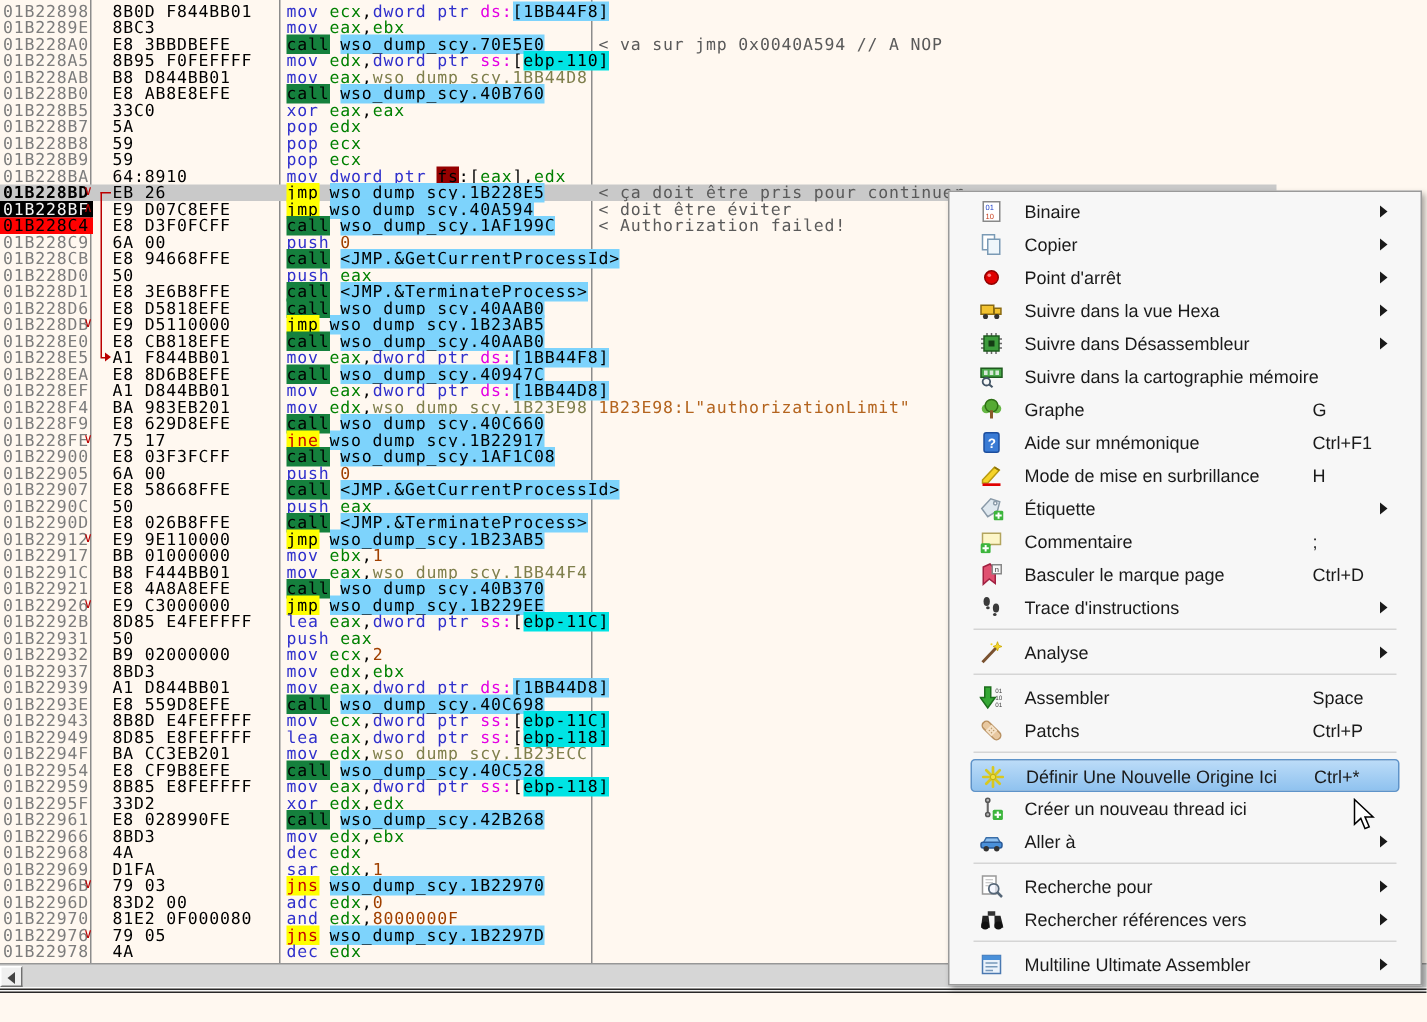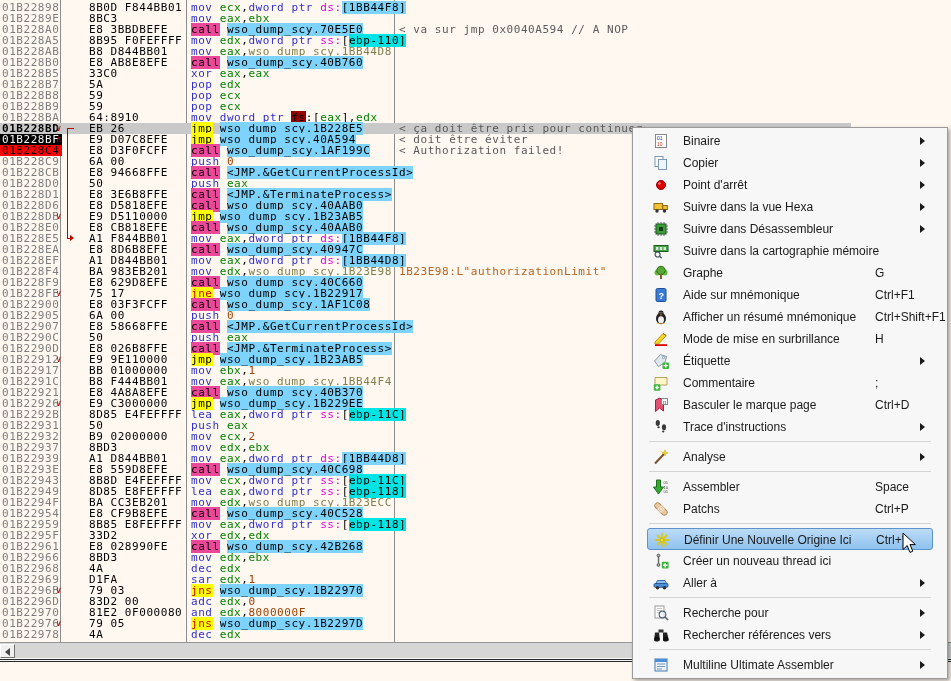--- a/index.html
+++ b/index.html
@@ -9,28 +9,28 @@
   #disasm{position:absolute;left:0;top:0;width:951px;height:642px;background:#fff8f0;}
   .colsep{position:absolute;top:0;width:1px;height:642px;background:#8c8c8c;z-index:1;}
   .row{position:absolute;left:0;width:851px;height:11px;line-height:11px;font-size:11px;
        letter-spacing:0.55px;white-space:pre;z-index:2;}
   .row.sel{background:#c9c9c9;}
   .ca{position:absolute;left:2px;color:#7d7d7d;}
   .row.sel .ca{color:#000;font-weight:bold;}
   .ca.cip{left:0;width:60px;padding-left:2px;background:#000;color:#f4f4f4;}
   .ca.bp{left:0;width:60px;padding-left:2px;background:#ff0000;color:#000;}
   .cg{position:absolute;left:56px;color:#bb0000;font-size:9px;}
-  .cb{position:absolute;left:89px;color:#000;}
+  .cb{position:absolute;left:75px;color:#000;}
   .ci{position:absolute;left:191px;}
   .cc{position:absolute;left:399px;color:#5a5a5a;}
   .cc.s{color:#b4641e;}
   
   .m{color:#3030cc;} .r{color:#008000;} .p{color:#000;}
   .sg{color:#e400e4;} .fs{background:#960000;color:#000;}
-  .yh{background:#7dd3fc;color:#000;} .ch{background:#ec4899;color:#000;}
+  .yh{background:#7dd3fc;color:#000;} .ch{background:#15803d;color:#000;}
   .jm{background:#ffff00;color:#000;} .jc{background:#ffff00;color:#c80000;}
   .im{color:#a04000;} .sy{color:#7f7f4c;} .mh{background:#00e4e4;color:#000;}
   
   .jline{position:absolute;background:#bb0000;z-index:2;}
   .jarrow{position:absolute;width:0;height:0;border-left:4px solid #bb0000;
           border-top:3px solid transparent;border-bottom:3px solid transparent;z-index:2;}
   
   #hscroll{position:absolute;left:0;top:642px;width:951px;height:16px;background:#d6d6d6;
            border-top:1px solid #979797;box-sizing:border-box;}
   #sb-btn{position:absolute;left:0;top:1px;width:15px;height:14px;background:#f0f0f0;
@@ -233,35 +233,20 @@
           <rect x="3" y="1.5" width="10" height="13" rx="1.5" fill="#3a7bd5" stroke="#1d4e9e"></rect>
           <text x="5.5" y="11.5" font-size="9" fill="#fff" font-weight="bold">?</text>
         </svg>
       </span>
       <span class="mi-label">Aide sur mnémonique</span>
       <span class="mi-short">Ctrl+F1</span>
     </div>
     <div class="mi">
       <span class="mi-icon">
         <svg viewBox="0 0 16 16">
-          <ellipse cx="8" cy="9.5" rx="5" ry="5.8" fill="#222"></ellipse>
-          <ellipse cx="8" cy="10.8" rx="3" ry="3.6" fill="#eee"></ellipse>
-          <circle cx="8" cy="4.2" r="2.6" fill="#222"></circle>
-          <circle cx="7" cy="3.8" r="0.5" fill="#fff"></circle>
-          <circle cx="9" cy="3.8" r="0.5" fill="#fff"></circle>
-          <path d="M7 5.4h2l-1 1.4z" fill="#f5a623"></path>
-          <path d="M4.5 14.5h2.2M9.3 14.5h2.2" stroke="#f5a623" stroke-width="1.2"></path>
-        </svg>
-      </span>
-      <span class="mi-label">Afficher un résumé mnémonique</span>
-      <span class="mi-short">Ctrl+Shift+F1</span>
-    </div>
-    <div class="mi">
-      <span class="mi-icon">
-        <svg viewBox="0 0 16 16">
           <path d="M2 11L10 2.5l3.2 2L5.5 13H2z" fill="#f5d327" stroke="#b89a10"></path>
           <path d="M10 2.5l3.2 2" stroke="#8a7208"></path>
           <rect x="2" y="13.2" width="12" height="1.8" fill="#e00000"></rect>
         </svg>
       </span>
       <span class="mi-label">Mode de mise en surbrillance</span>
       <span class="mi-short">H</span>
     </div>
     <div class="mi">
       <span class="mi-icon">

